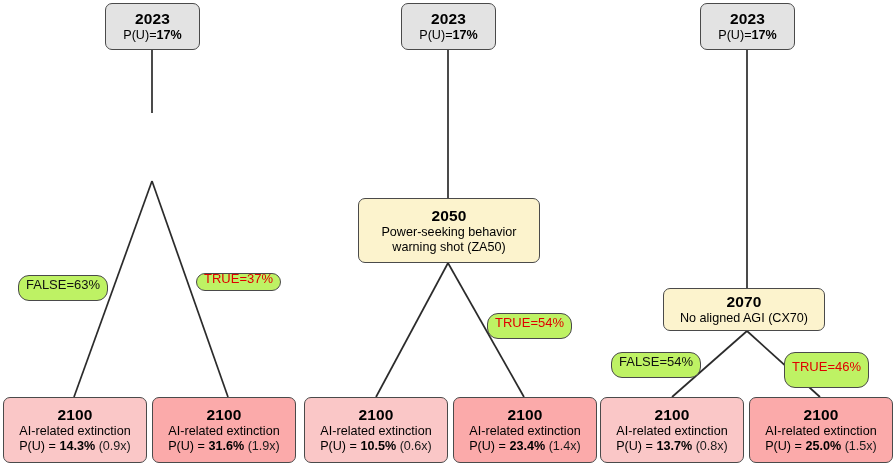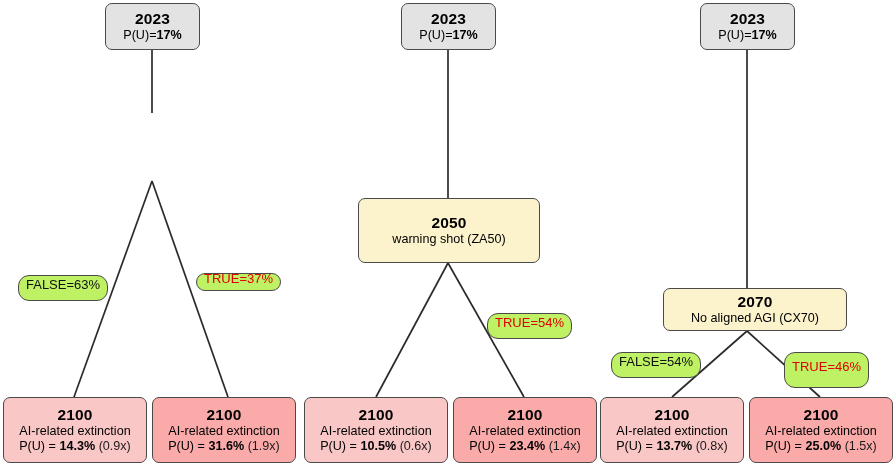--- a/index.html
+++ b/index.html
@@ -79,20 +79,21 @@
     <div class="pu"><span>P(U) = </span><b>31.6%</b> <span class="dim">(1.9x)</span></div>
   </div>
 
   <div class="node root" style="left:401px;top:3px;width:95px;height:47px;">
     <div class="yr">2023</div>
     <div class="pu"><span>P(U)=</span><b>17%</b></div>
   </div>
 
   <div class="node branch" style="left:358px;top:198px;width:182px;height:65px;">
     <div class="yr">2050</div>
+    <div class="ln">Power-seeking behavior</div>
     <div class="ln">warning shot (ZA50)</div>
   </div>
 
   <div class="elabel t" style="left:487px;top:313px;height:26px;">
     <span>TRUE=54%</span>
   </div>
 
   <div class="node leaf-lo" style="left:304px;top:397px;width:144px;height:66px;">
     <div class="yr">2100</div>
     <div class="ln">AI-related extinction</div>
@@ -103,21 +104,21 @@
     <div class="yr">2100</div>
     <div class="ln">AI-related extinction</div>
     <div class="pu"><span>P(U) = </span><b>23.4%</b> <span class="dim">(1.4x)</span></div>
   </div>
 
   <div class="node root" style="left:700px;top:3px;width:95px;height:47px;">
     <div class="yr">2023</div>
     <div class="pu"><span>P(U)=</span><b>17%</b></div>
   </div>
 
-  <div class="node branch" style="left:663px;top:288px;width:184px;height:43px;">
+  <div class="node branch" style="left:663px;top:288px;width:162px;height:43px;">
     <div class="yr">2070</div>
     <div class="ln">No aligned AGI (CX70)</div>
   </div>
 
   <div class="elabel f" style="left:611px;top:352px;height:26px;align-items:center;">
     <span>FALSE=54%</span>
   </div>
   <div class="elabel t" style="left:784px;top:352px;height:36px;">
     <span>TRUE=46%</span>
   </div>

